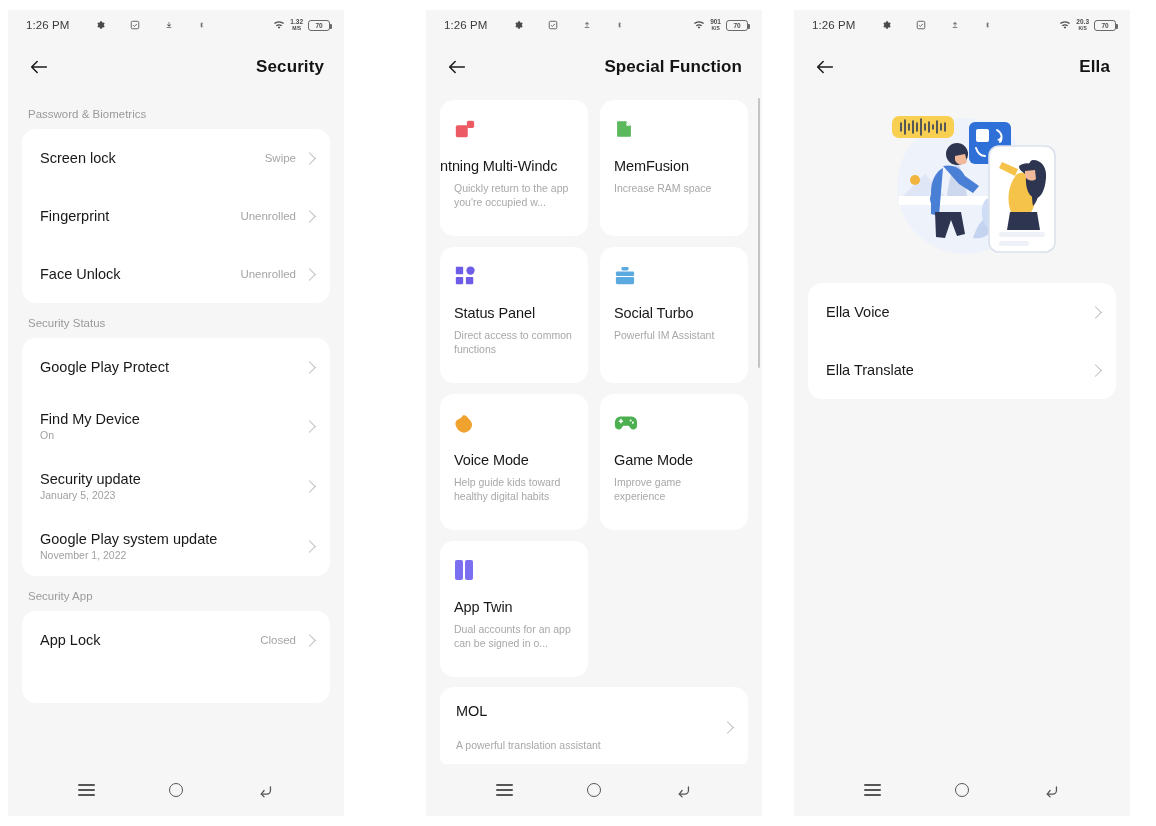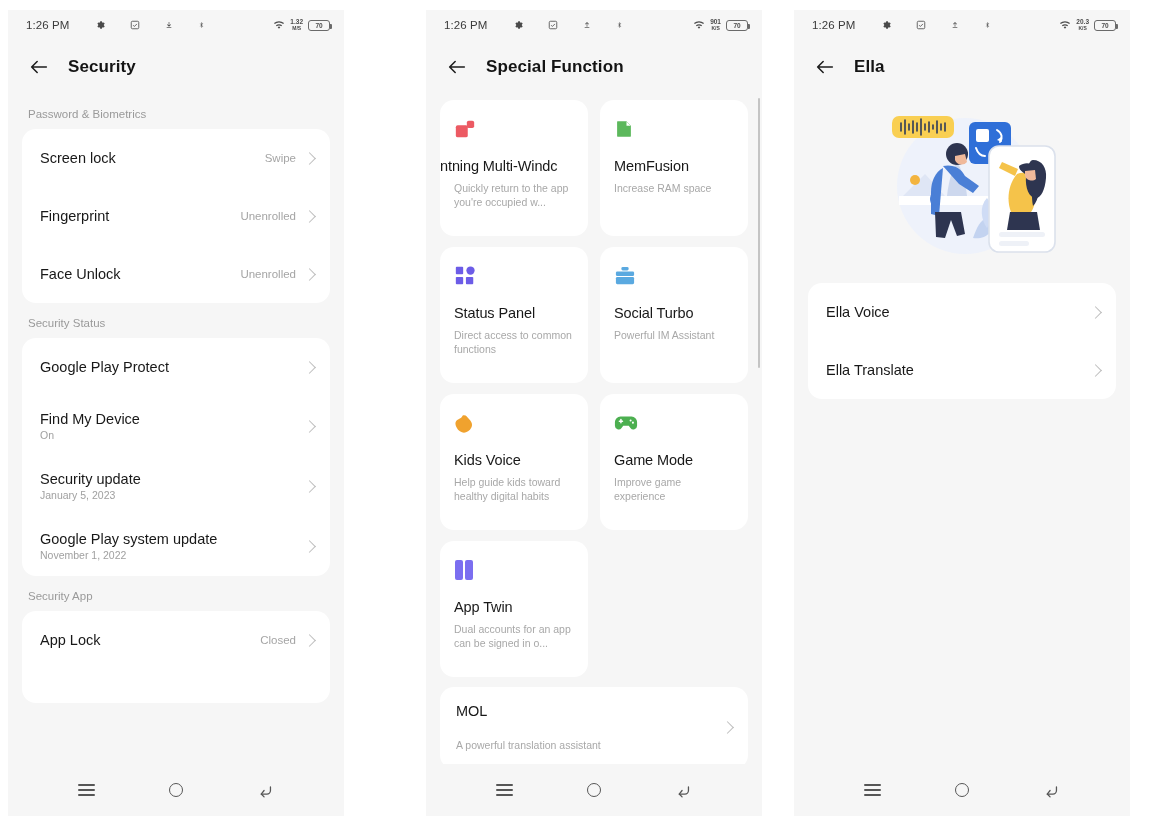--- a/index.html
+++ b/index.html
@@ -51,21 +51,21 @@
   }
   .battery::after {
     content: ""; position: absolute; right: -3px; top: 3px;
     width: 2px; height: 5px; background: #6a6a6a; border-radius: 0 1px 1px 0;
   }
   .battery .lvl { font-size: 6.5px; font-weight: 700; color: #4a4a4a; letter-spacing: -.2px; }
 
   
   .titlebar {
     height: 54px; display: flex; align-items: center; gap: 18px;
-    padding: 0 20px; flex: none;
+    padding: 0 20px; flex: none; justify-content: space-between;
   }
   .back-arrow {
     width: 22px; height: 22px; flex: none; color: #1d1d1d;
   }
   .page-title { font-size: 17px; font-weight: 700; color: #141414; letter-spacing: .1px; }
 
   
   .body { flex: 1; overflow: hidden; position: relative; }
 
   
@@ -402,21 +402,21 @@
             <span class="sf-title">Social Turbo</span>
             <span class="sf-desc">Powerful IM Assistant</span>
           </div>
 
           <div class="sf-card">
             <span class="sf-icon">
               <svg width="20" height="21" viewBox="0 0 24 24" fill="#f0a22e">
                   <path d="M12 2c3 0 4 2.5 6 4.5S23 12 21 16.5 15 23 12 23 5 21 3 16.5 1 8.5 6 6.5 9 2 12 2z"></path>
                 </svg>
             </span>
-            <span class="sf-title">Kids Voice</span>
+            <span class="sf-title">Voice Mode</span>
             <span class="sf-desc">Help guide kids toward healthy digital habits</span>
           </div>
 
           <div class="sf-card">
             <span class="sf-icon">
               <svg width="24" height="18" viewBox="0 0 26 18" fill="#4caf50">
                   <path d="M7 2h12a6 6 0 016 6v4a4 4 0 01-7.2 2.4L16 12H10l-1.8 2.4A4 4 0 011 12V8a6 6 0 016-6z"></path>
                   <rect x="5" y="6.2" width="5" height="1.6" rx=".8" fill="#ffffff"></rect>
                   <rect x="6.7" y="4.5" width="1.6" height="5" rx=".8" fill="#ffffff"></rect>
                   <circle cx="18" cy="6.2" r="1.1" fill="#ffffff"></circle>

